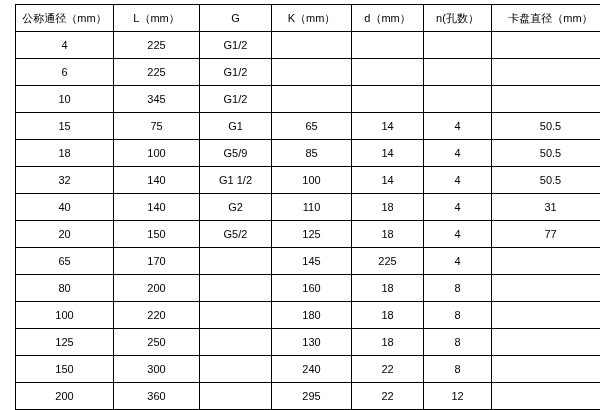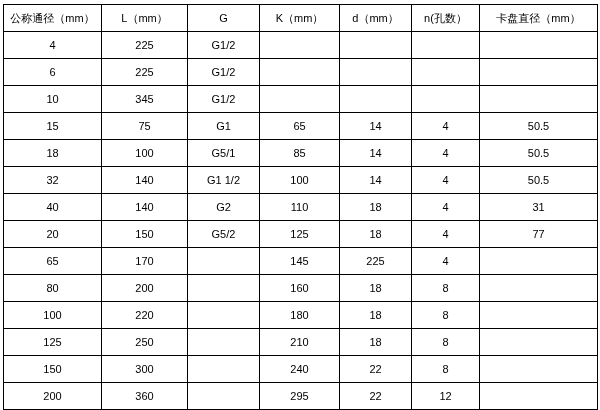--- a/index.html
+++ b/index.html
@@ -12,21 +12,21 @@
     height: 410px;
     font-family: "Liberation Sans", sans-serif;
     color: #000000;
     overflow: hidden;
   }
   .sheet {
     position: relative;
     width: 600px;
     height: 398px;
     box-sizing: border-box;
-    padding: 4px 3px 4px 3px;
+    padding: 4px 3px 4px 15px;
   }
   table.spec {
     border-collapse: collapse;
     width: 594px;
     table-layout: fixed;
   }
   table.spec td, table.spec th {
     border: 1px solid #000000;
     text-align: center;
     vertical-align: middle;
@@ -113,21 +113,21 @@
         <td>75</td>
         <td>G1</td>
         <td>65</td>
         <td>14</td>
         <td>4</td>
         <td>50.5</td>
       </tr>
       <tr>
         <td>18</td>
         <td>100</td>
-        <td>G5/1</td>
+        <td>G5/9</td>
         <td>85</td>
         <td>14</td>
         <td>4</td>
         <td>50.5</td>
       </tr>
       <tr>
         <td>32</td>
         <td>140</td>
         <td>G1 1/2</td>
         <td>100</td>
@@ -177,21 +177,21 @@
         <td class="empty"></td>
         <td>180</td>
         <td>18</td>
         <td>8</td>
         <td class="empty"></td>
       </tr>
       <tr>
         <td>125</td>
         <td>250</td>
         <td class="empty"></td>
-        <td>210</td>
+        <td>130</td>
         <td>18</td>
         <td>8</td>
         <td class="empty"></td>
       </tr>
       <tr>
         <td>150</td>
         <td>300</td>
         <td class="empty"></td>
         <td>240</td>
         <td>22</td>

